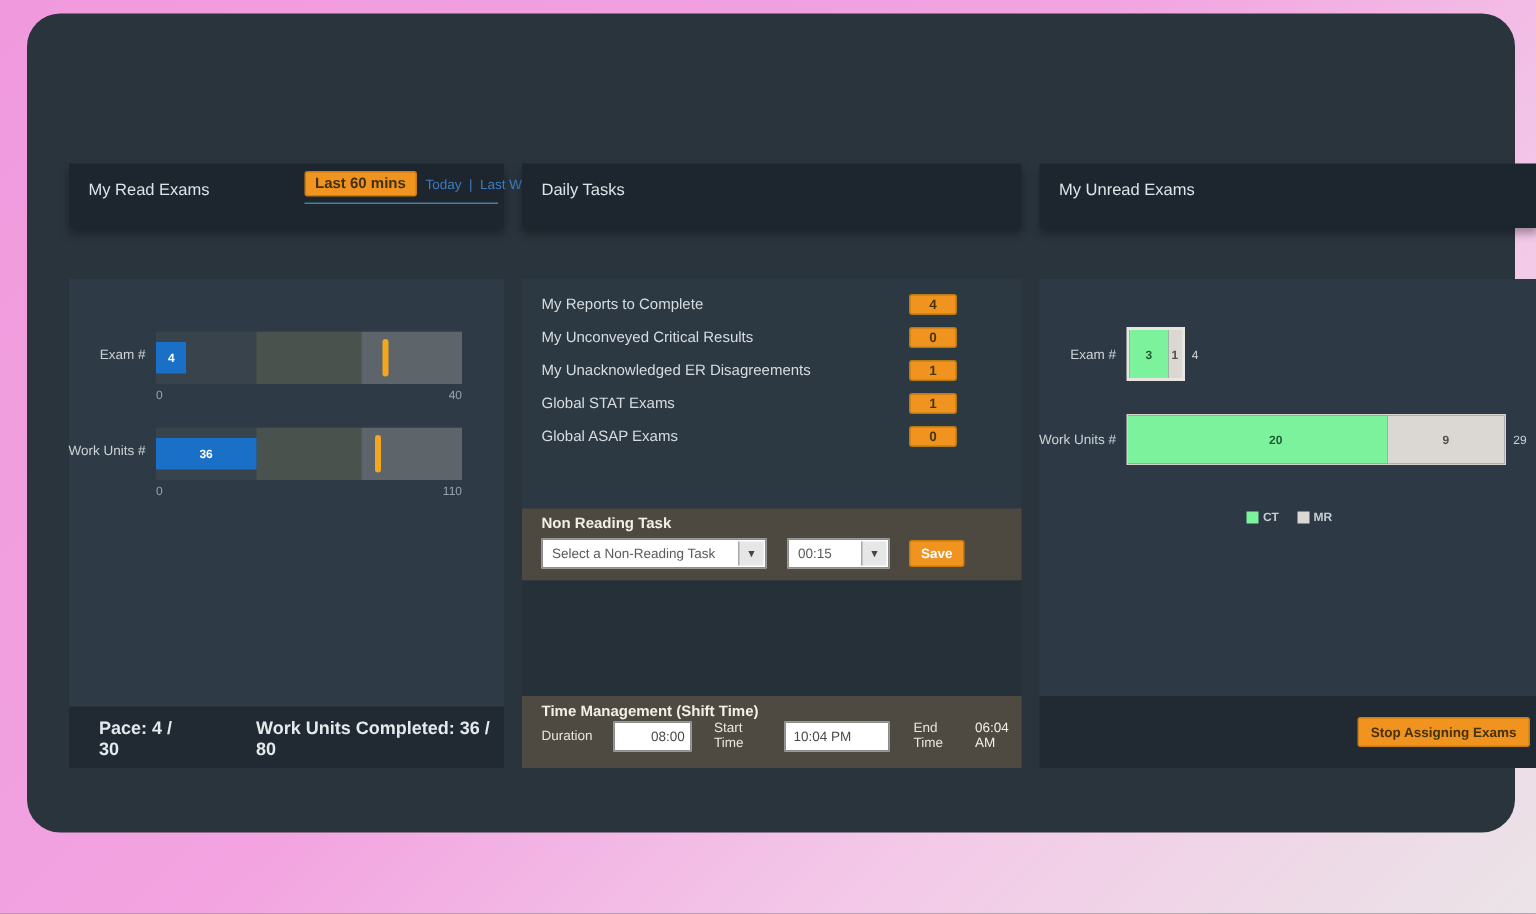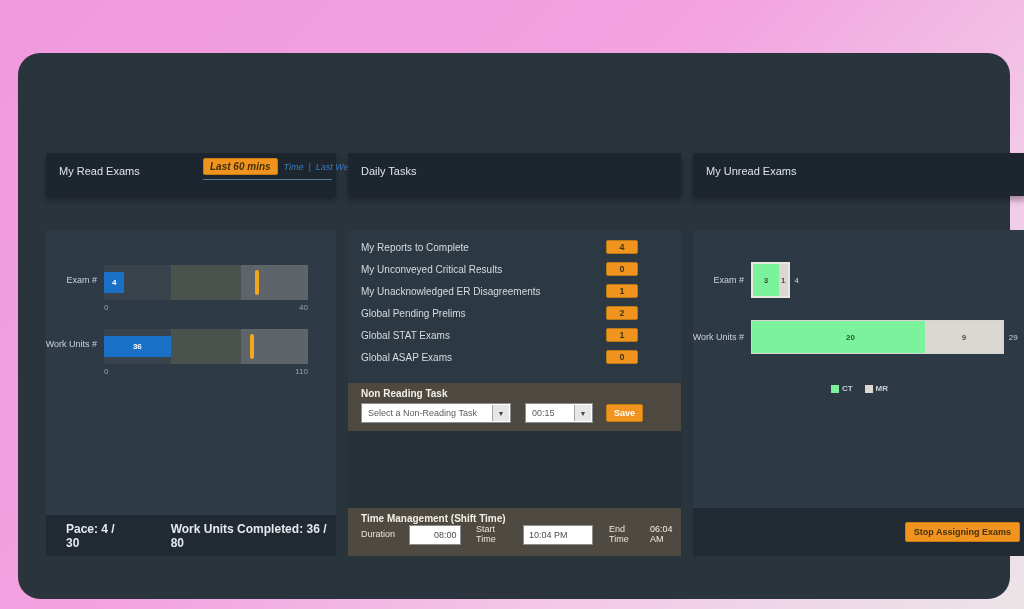--- a/index.html
+++ b/index.html
@@ -1,39 +1,39 @@
 <!DOCTYPE html>
 <html><head>
 <meta charset="utf-8">
 <style>
   * { margin:0; padding:0; box-sizing:border-box; }
   html,body { width:1024px; height:609px; font-family:"Liberation Sans",sans-serif; overflow:hidden; }
   .screen { position:relative; width:1024px; height:609px;
     background:linear-gradient(135deg,#f09add 0%,#f2a3e0 45%,#f3c9e8 72%,#ebe4e7 100%); }
   .window { position:absolute; left:18px; top:9px; width:992px; height:546px;
-    background:#2a343d; border-radius:22px;margin-top:44px; }
+    background:#2a343d; border-radius:22px; }
 
   
   .panel-header { position:absolute; top:100px; height:43px; background:#1d262e;
     box-shadow:0 4px 6px rgba(0,0,0,.35); }
   .panel-title { color:#dde3e7; font-size:11px; padding:12px 0 0 13px; }
 
   
   .content { position:absolute; top:177px; height:326px; background:#2d3944; }
 
   
   .hdr-left  { left:28px;  width:290px; }
   .hdr-mid   { left:330px; width:333px; }
   .hdr-right { left:675px; width:333px; }
   .content-left  { left:28px;  width:290px; background:#2e3a45; }
   .content-mid   { left:330px; width:333px; background:#2c3842; }
   .content-right { left:675px; width:333px; }
 
   .filter-wrap { position:absolute; left:157px; right:4px; top:5px; display:flex;
-    align-items:center; gap:6px; border-bottom:1px solid #4d7d9e; padding-bottom:4px;font-style:italic; }
+    align-items:center; gap:6px; border-bottom:1px solid #4d7d9e; padding-bottom:4px; }
   .filter-active { background:#f0941f; border:1px solid #c87d12; color:#43300a;
     font-size:10px; font-weight:bold; padding:2px 6px; border-radius:2px; white-space:nowrap; cursor:pointer; }
   .filter-link { color:#3e7cc1; font-size:9px; text-decoration:none; white-space:nowrap; cursor:pointer; }
   .sep { color:#3e7cc1; font-size:9px; }
 
   
   .bullet-chart { padding-top:35px; }
   .bullet { position:relative; margin-left:58px; width:204px; }
   .b-label { position:absolute; right:calc(100% + 7px); top:10px; font-size:9px;
     color:#ccd3d8; white-space:nowrap; }
@@ -121,21 +121,21 @@
 <body>
 
 <div class="screen">
   <div class="window">
 
     <div class="panel-header hdr-left">
       <div class="panel-title">My Read Exams</div>
       <div class="filter-wrap">
         <span class="filter-active">Last 60 mins</span>
         <span style="display:flex;align-items:center;gap:5px;">
-            <a class="filter-link">Time</a>
+            <a class="filter-link">Today</a>
             <span class="sep">|</span>
             <a class="filter-link">Last Week</a>
           </span>
       </div>
     </div>
 
     <div class="content content-left">
       <div class="bullet-chart">
           <div class="bullet">
             <div class="b-label">Exam #</div>
@@ -182,24 +182,20 @@
           </div>
           <div class="task-row">
             <span class="task-label">My Unconveyed Critical Results</span>
             <span class="badge">0</span>
           </div>
           <div class="task-row">
             <span class="task-label">My Unacknowledged ER Disagreements</span>
             <span class="badge">1</span>
           </div>
           <div class="task-row">
-            <span class="task-label">Global Pending Prelims</span>
-            <span class="badge">2</span>
-          </div>
-          <div class="task-row">
             <span class="task-label">Global STAT Exams</span>
             <span class="badge">1</span>
           </div>
           <div class="task-row">
             <span class="task-label">Global ASAP Exams</span>
             <span class="badge">0</span>
           </div>
         </div>
 
       <div class="nrt-section">

